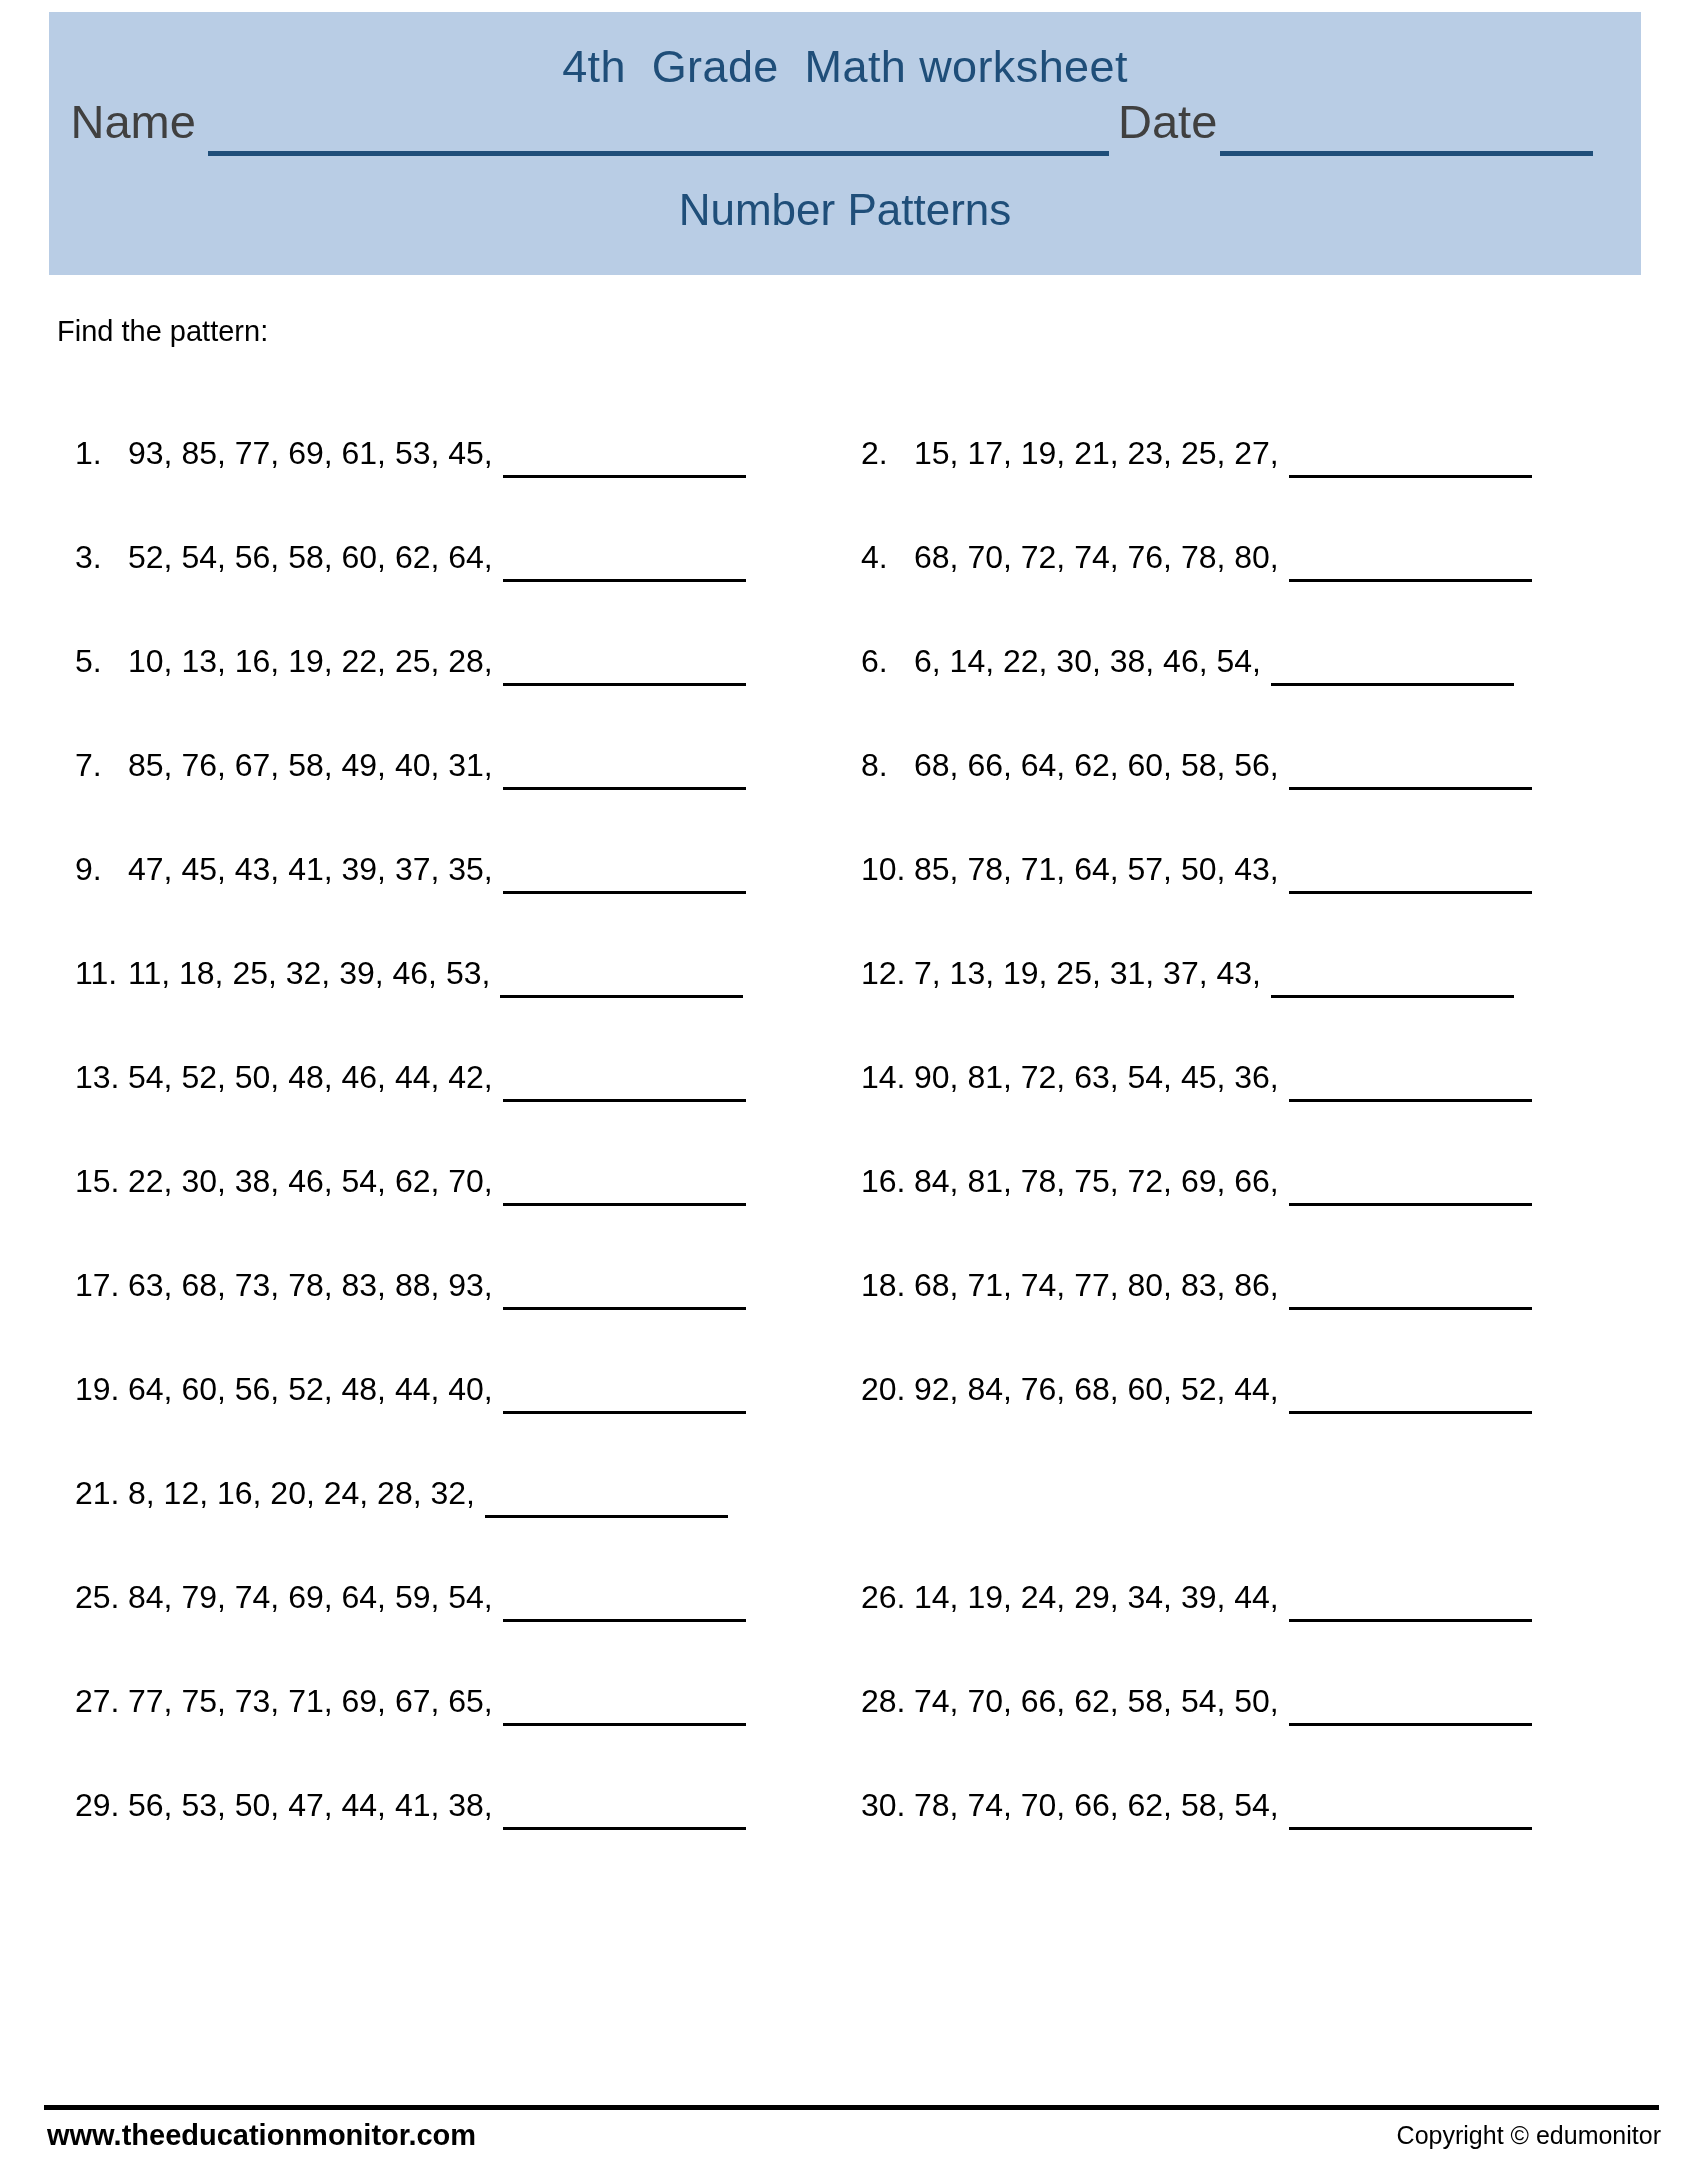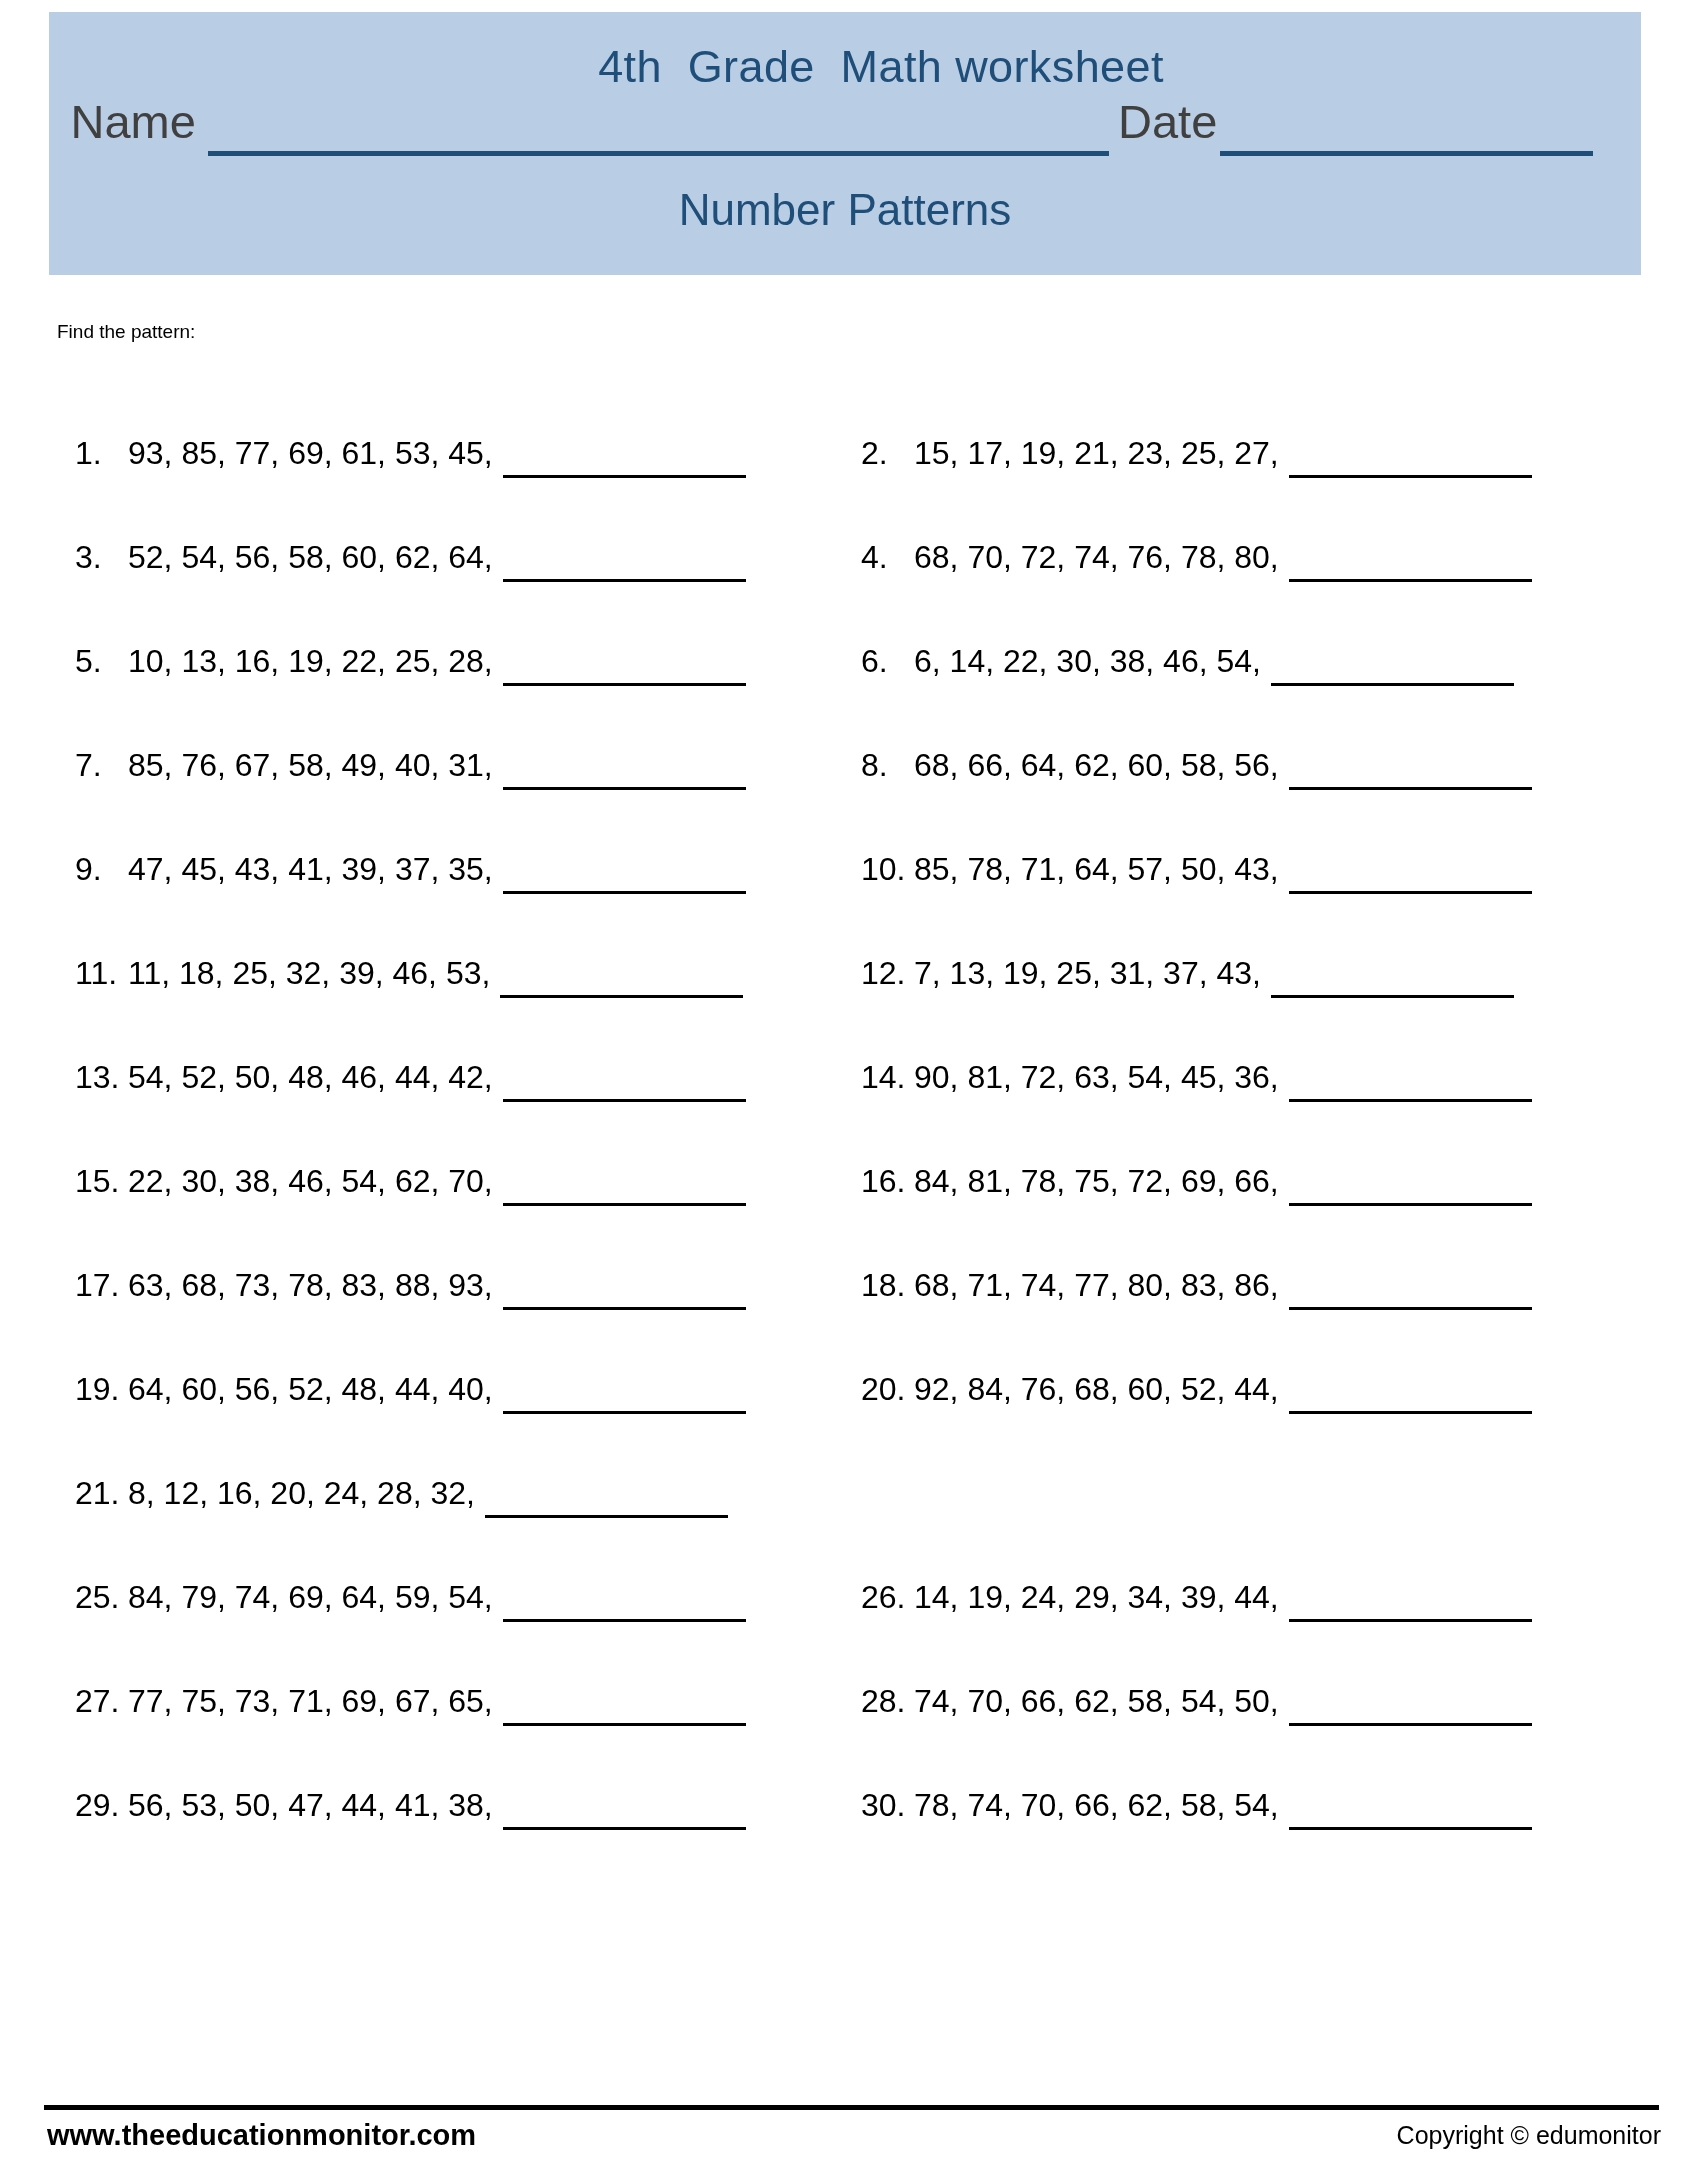--- a/index.html
+++ b/index.html
@@ -30,21 +30,20 @@
     position: absolute;
     left: 0;
     top: 32px;
     width: 1592px;
     text-align: center;
     font-size: 45px;
     line-height: 45px;
     color: #1f4e79;
     letter-spacing: 0.4px;
     white-space: pre;
-    padding-left: 36px;
   }
 
   #nameline-row {
     position: absolute;
     left: 0;
     top: 79px;
     width: 1592px;
     height: 65px;
   }
 
@@ -75,21 +74,21 @@
     font-size: 44px;
     line-height: 44px;
     color: #1f4e79;
   }
 
   
   #instruction {
     position: absolute;
     left: 57px;
     top: 317px;
-    font-size: 19px;
+    font-size: 29px;
     line-height: 29px;
     color: #000000;
   }
 
   
   #problems {
     position: absolute;
     left: 0;
     top: 431px;
     width: 1708px;

